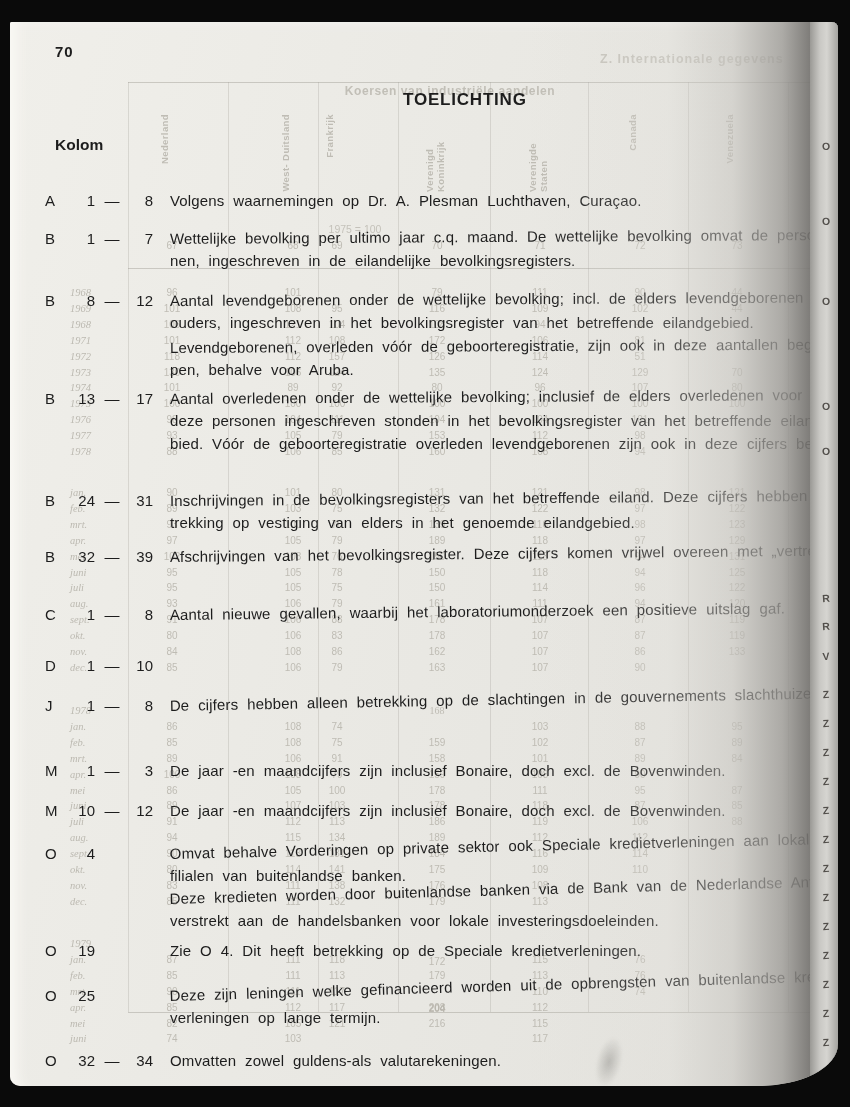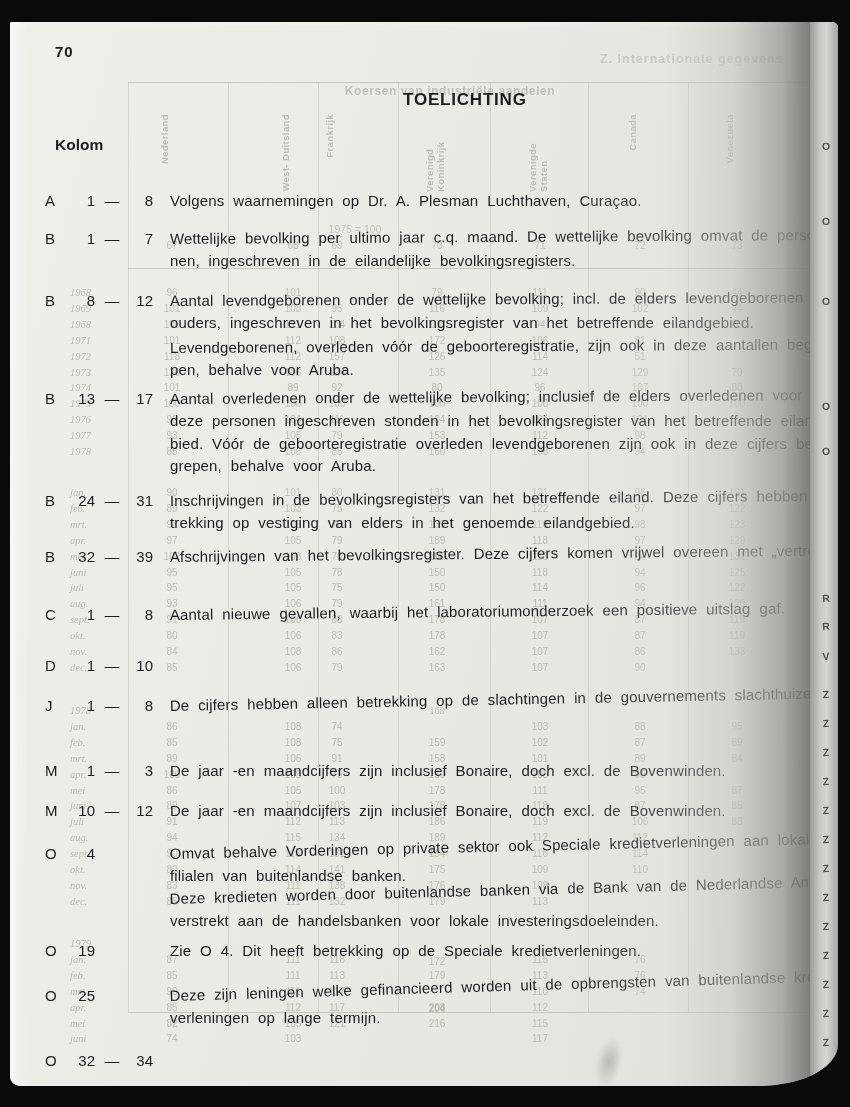--- a/index.html
+++ b/index.html
@@ -437,21 +437,20 @@
         </div>
         <div class="entry" id="e-b13" style="top: 366px;">
           <span class="c-letter">B</span>
           <span class="c-n1">13</span>
           <span class="c-dash">—</span>
           <span class="c-n2">17</span>
           <div class="lines">
             <div class="line">Aantal overledenen onder de wettelijke bevolking; inclusief de elders overledenen voor zover</div>
             <div class="line">deze personen ingeschreven stonden in het bevolkingsregister van het betreffende eilandge</div>
             <div class="line">bied. Vóór de geboorteregistratie overleden levendgeborenen zijn ook in deze cijfers be</div>
-            <div class="line">grepen, behalve voor Aruba.</div>
           </div>
         </div>
         <div class="entry" id="e-b24" style="top: 468px;">
           <span class="c-letter">B</span>
           <span class="c-n1">24</span>
           <span class="c-dash">—</span>
           <span class="c-n2">31</span>
           <div class="lines">
             <div class="line">Inschrijvingen in de bevolkingsregisters van het betreffende eiland. Deze cijfers hebben be</div>
             <div class="line">trekking op vestiging van elders in het genoemde eilandgebied.</div>
@@ -537,20 +536,23 @@
           <div class="lines">
             <div class="line">Deze zijn leningen welke gefinancieerd worden uit de opbrengsten van buitenlandse krediet</div>
             <div class="line">verleningen op lange termijn.</div>
           </div>
         </div>
         <div class="entry" id="e-o32" style="top: 1028px;">
           <span class="c-letter">O</span>
           <span class="c-n1">32</span>
           <span class="c-dash">—</span>
           <span class="c-n2">34</span>
+          <div class="lines">
+            <div class="line">Omvatten zowel guldens-als valutarekeningen.</div>
+          </div>
         </div>
       </div>
   </div>
 
   <div class="smudge"></div>
   <div class="fade"></div>
   <div class="edge-strip" id="edge-strip"></div>
 <div class="edge-letter" style="left: 804px; top: 118px;">O</div>
     <div class="edge-letter" style="left: 804px; top: 193px;">O</div>
     <div class="edge-letter" style="left: 804px; top: 273px;">O</div>

